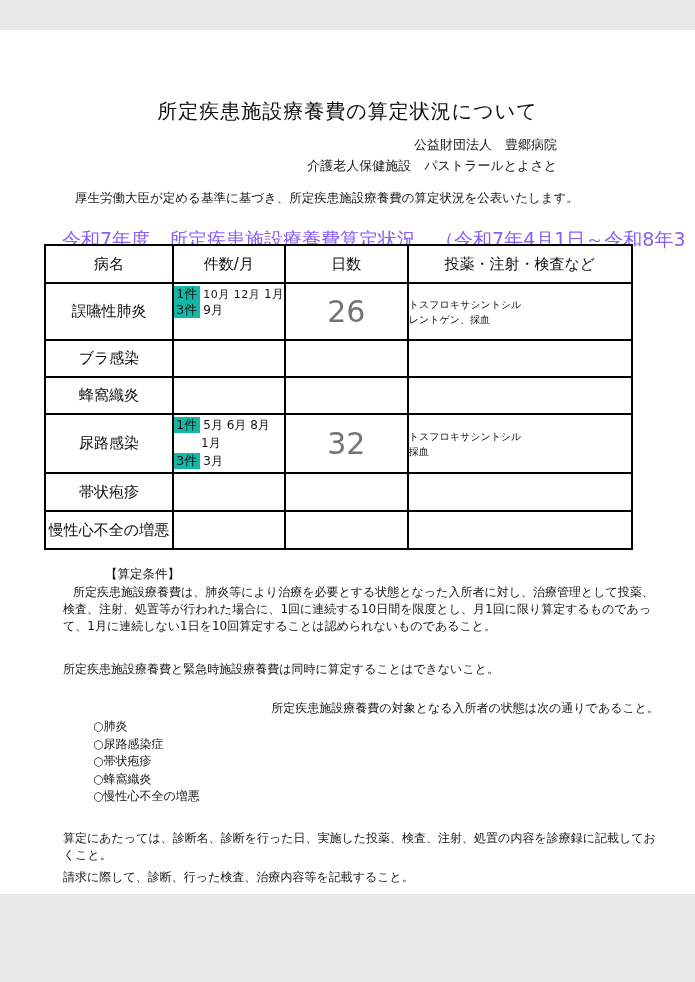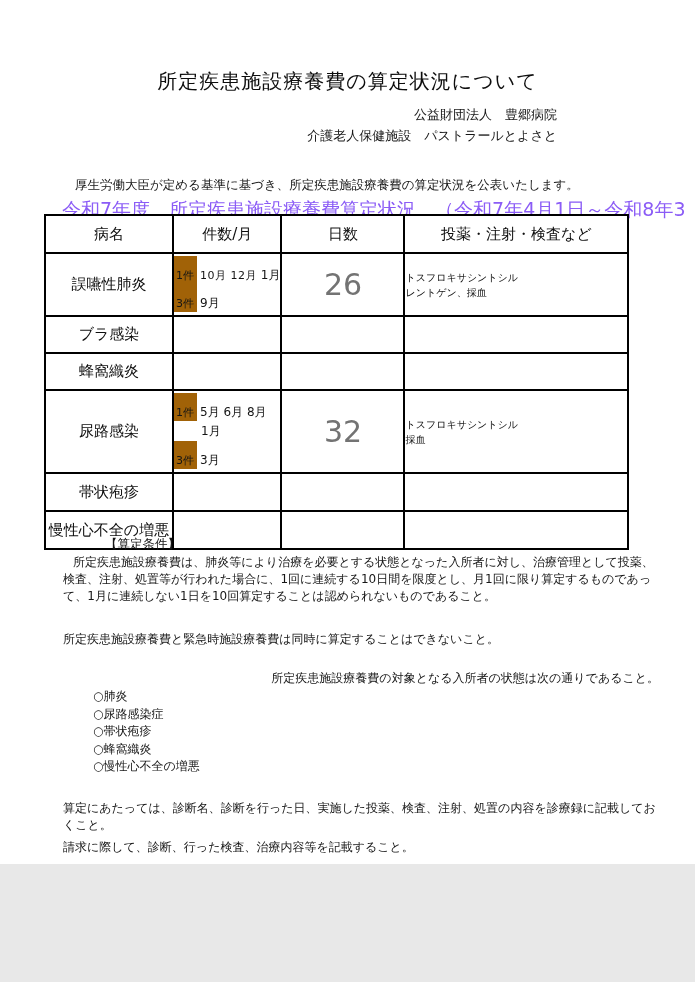--- a/index.html
+++ b/index.html
@@ -8,20 +8,21 @@
     background: #e8e8e8;
   }
   .page {
     position: relative;
     width: 695px;
     height: 864px;
     background: #ffffff;
     font-family: "DejaVu Sans", sans-serif;
     color: #111111;
     overflow: hidden;
+    margin-top: 30px;
   }
   .doc-title {
     position: absolute;
     top: 68px;
     left: 0;
     width: 695px;
     text-align: center;
     font-size: 20px;
     letter-spacing: 1px;
     color: #0d0d0d;
@@ -31,21 +32,21 @@
     top: 104px;
     left: 58px;
     right: 138px;
     text-align: right;
     font-size: 13px;
     line-height: 21px;
     color: #161616;
   }
   .intro {
     position: absolute;
-    top: 177px;
+    top: 160px;
     left: 63px;
     right: 40px;
     font-size: 12.5px;
     text-indent: 12px;
     color: #161616;
   }
   .table-caption {
     position: absolute;
     top: 197px;
     left: 62px;
@@ -116,23 +117,23 @@
     box-sizing: border-box;
     padding: 2px 0 3px 0;
   }
   .cases-stack.three {
     justify-content: space-between;
     gap: 3px;
   }
   .cases-line { white-space: nowrap; }
   .chip {
     display: inline-block;
-    background: #a16207;
-    padding: 13px 3px 1px 2px;
-    font-size: 11px;
+    background: #14b8a6;
+    padding: 1px 3px 1px 2px;
+    font-size: 13px;
     margin-right: 3px;
   }
   .mon-sm { font-size: 11px; letter-spacing: 0.5px; }
   .mon    { font-size: 12px; }
   .mon-indent { margin-left: 27px; }
   .notes-heading {
     position: absolute;
     top: 536px;
     left: 105px;
     font-size: 12.5px;

